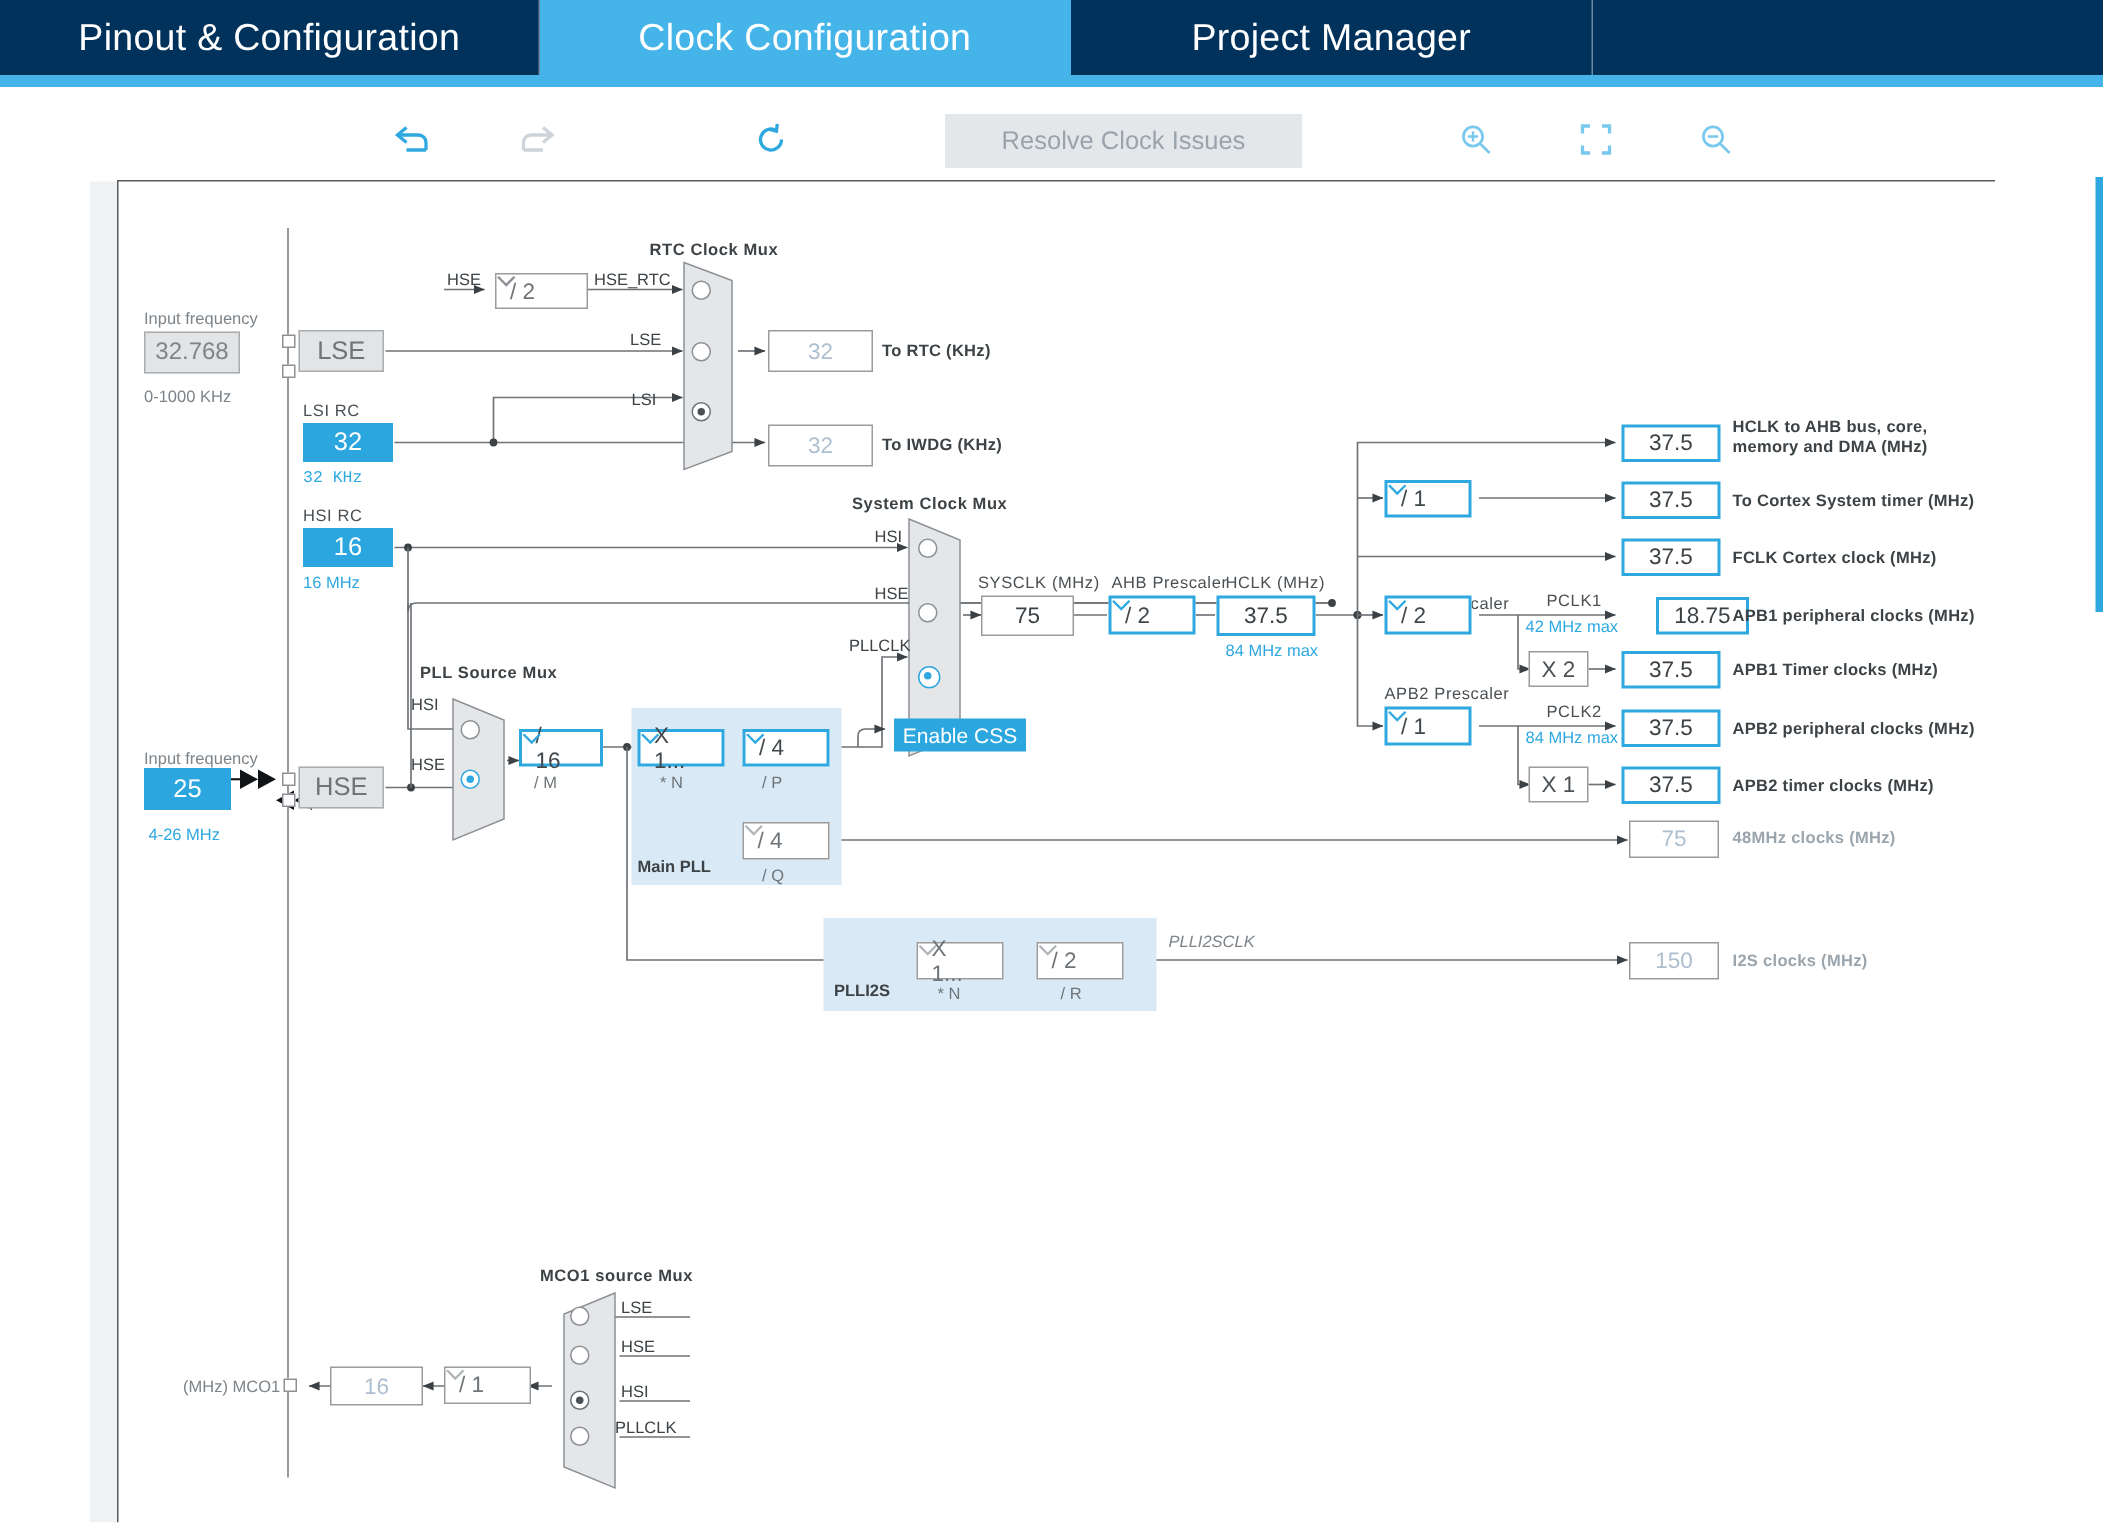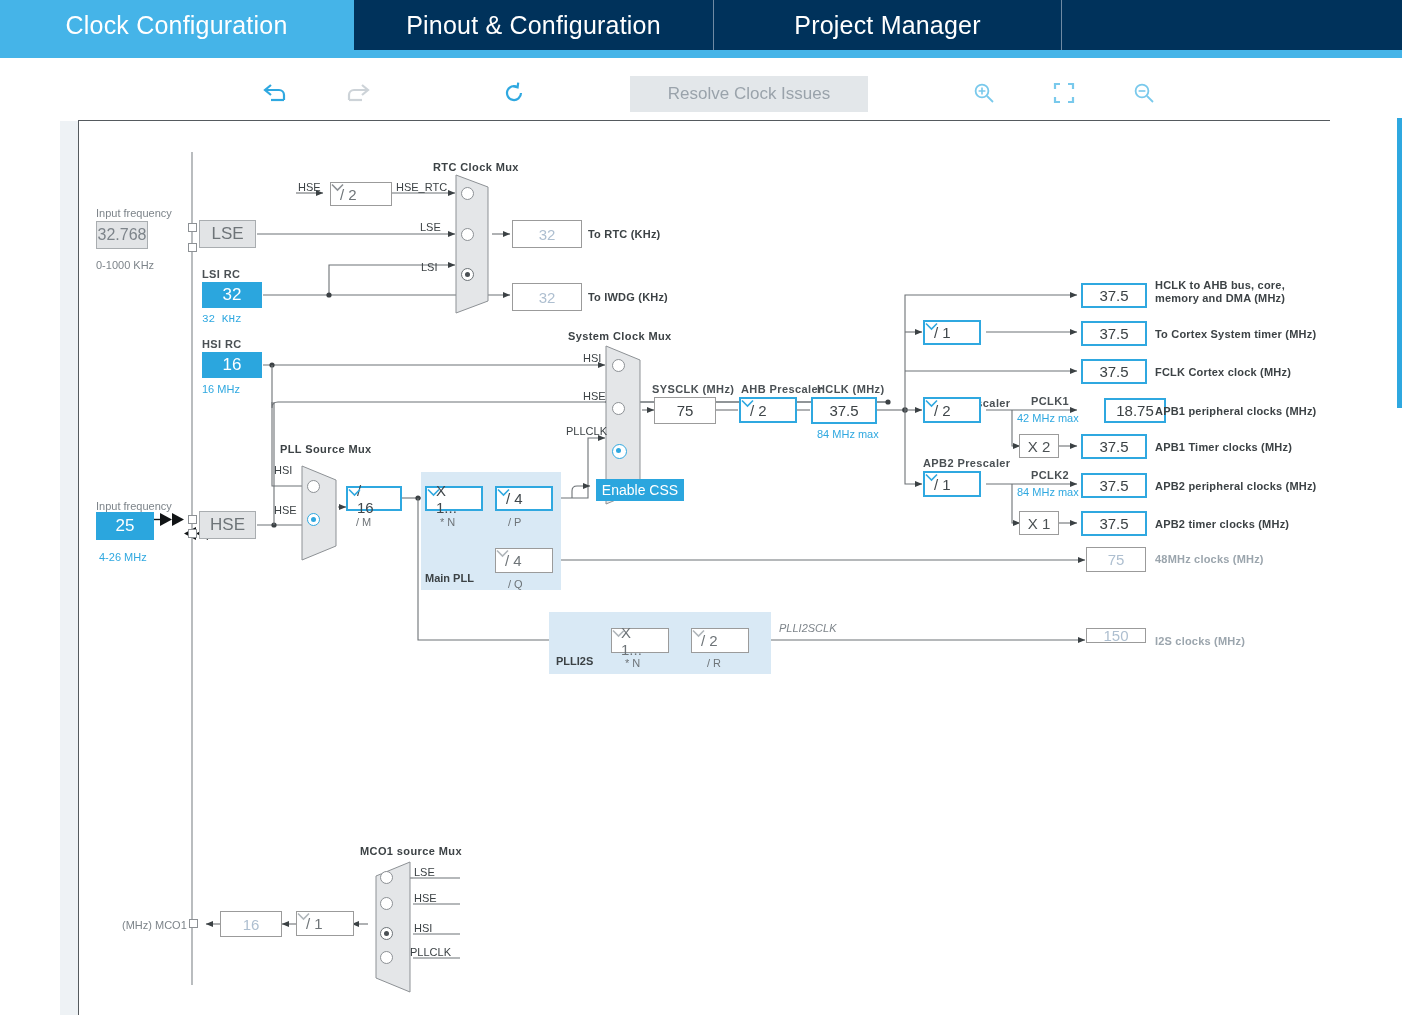--- a/index.html
+++ b/index.html
@@ -78,21 +78,21 @@
     border:1px solid #9b9b9b;color:#6e7478;font-size:15px;
     display:flex;align-items:center;cursor:pointer;
   }
   .sel.active{border:2px solid #2fa8e0;color:#41484c;}
   .sel .txt{padding-left:9px;flex:1;}
   .sel .chev{width:22px;display:flex;align-items:center;justify-content:center;}
   .sel .chev svg{display:block;}
 
   
   .lbl{position:absolute;font-size:11px;color:#4a5054;white-space:nowrap;}
-  .lbl.b{font-weight:bold;letter-spacing:.4px;text-align:center;}
+  .lbl.b{font-weight:normal;letter-spacing:.4px;text-align:center;}
   .lbl.g{color:#7d848a;}
   .lbl.blue{color:#2fa8e0;}
   .lbl.sig{font-size:11px;color:#3c4245;}
   .lbl.out{font-size:11px;font-weight:bold;color:#3c4245;letter-spacing:.2px;line-height:13px;}
   .lbl.out.dim{color:#9ba5ad;}
   .lbl.mux{font-size:11px;font-weight:bold;color:#3c4245;letter-spacing:.4px;}
   .lbl.small{font-size:11px;color:#6e7478;}
 
   
   .pllbg{position:absolute;background:#d9e9f5;}
@@ -110,22 +110,22 @@
   .radio.on::after{content:"";position:absolute;left:2.5px;top:2.5px;width:5px;height:5px;border-radius:50%;background:#2fa8e0;}
   .radio.ongrey{border-color:#6e7478;}
   .radio.ongrey::after{content:"";position:absolute;left:2.5px;top:2.5px;width:5px;height:5px;border-radius:50%;background:#4a5054;}
   .pin{position:absolute;width:9px;height:9px;border:1px solid #8d9195;background:#fff;box-sizing:border-box;}
 </style>
 </head>
 <body>
 
 <div id="tabbar">
   <div class="tabs">
+    <div class="tab t0">Pinout &amp; Configuration</div>
     <div class="tab t1">Clock Configuration</div>
-    <div class="tab t0">Pinout &amp; Configuration</div>
     <div class="tab t2">Project Manager</div>
   </div>
   <div class="underbar"></div>
 </div>
 
 <div id="toolbar"></div>
 
 <div class="tbtn" id="undo-btn">
   <svg width="26" height="22" viewBox="0 0 26 22">
     <path d="M8 3 L2 8 L8 13" fill="none" stroke="#2fa8e0" stroke-width="2.2"></path>
@@ -309,21 +309,21 @@
 
       <polygon points="606,346 640,360 640,490 606,504"></polygon>
 
       <polygon points="302,466 336,480 336,546 302,560"></polygon>
 
       <polygon points="410,862 376,876 376,978 410,992"></polygon>
     </g>
   </svg>
 
   <div class="lbl g" style="left:96px;top:207px;">Input frequency</div>
-  <div class="node inputfreq" style="left:96px;top:221px;width:52px;height:28px;">32.768</div>
+  <div class="node inputfreq" style="left:96px;top:221px;width:64px;height:28px;">32.768</div>
   <div class="lbl g" style="left:96px;top:259px;">0-1000 KHz</div>
   <div class="pin" style="left:188px;top:223px;"></div>
   <div class="pin" style="left:188px;top:243px;"></div>
   <div class="node greybox" style="left:199px;top:220px;width:57px;height:28px;">LSE</div>
 
   <div class="lbl b" style="left:202px;top:268px;">LSI RC</div>
   <div class="node srcbox" style="left:202px;top:282px;width:60px;height:26px;">32</div>
   <div class="lbl blue" style="left:202px;top:313px;font-family:Liberation Mono, monospace;">32 KHz</div>
 
   <div class="lbl b" style="left:202px;top:338px;">HSI RC</div>
@@ -510,21 +510,21 @@
 
   <div class="node vbox active" style="left:1081px;top:473px;width:66px;height:25px;">37.5</div>
   <div class="lbl out" style="left:1155px;top:480px;">APB2 peripheral clocks (MHz)</div>
 
   <div class="node vbox active" style="left:1081px;top:511px;width:66px;height:25px;">37.5</div>
   <div class="lbl out" style="left:1155px;top:518px;">APB2 timer clocks (MHz)</div>
 
   <div class="node vbox dim" style="left:1086px;top:547px;width:60px;height:25px;">75</div>
   <div class="lbl out dim" style="left:1155px;top:553px;">48MHz clocks (MHz)</div>
 
-  <div class="node vbox dim" style="left:1086px;top:628px;width:60px;height:15px;">150</div>
+  <div class="node vbox dim" style="left:1086px;top:628px;width:60px;height:25px;">150</div>
   <div class="lbl out dim" style="left:1155px;top:635px;">I2S clocks (MHz)</div>
 
   <div class="lbl mux" style="left:360px;top:845px;">MCO1 source Mux</div>
   <div class="lbl sig" style="left:414px;top:866px;">LSE</div>
   <div class="lbl sig" style="left:414px;top:892px;">HSE</div>
   <div class="lbl sig" style="left:414px;top:922px;">HSI</div>
   <div class="lbl sig" style="left:410px;top:946px;">PLLCLK</div>
   <div class="radio" style="left:380px;top:871px;"></div>
   <div class="radio" style="left:380px;top:897px;"></div>
   <div class="radio ongrey" style="left:380px;top:927px;"></div>

